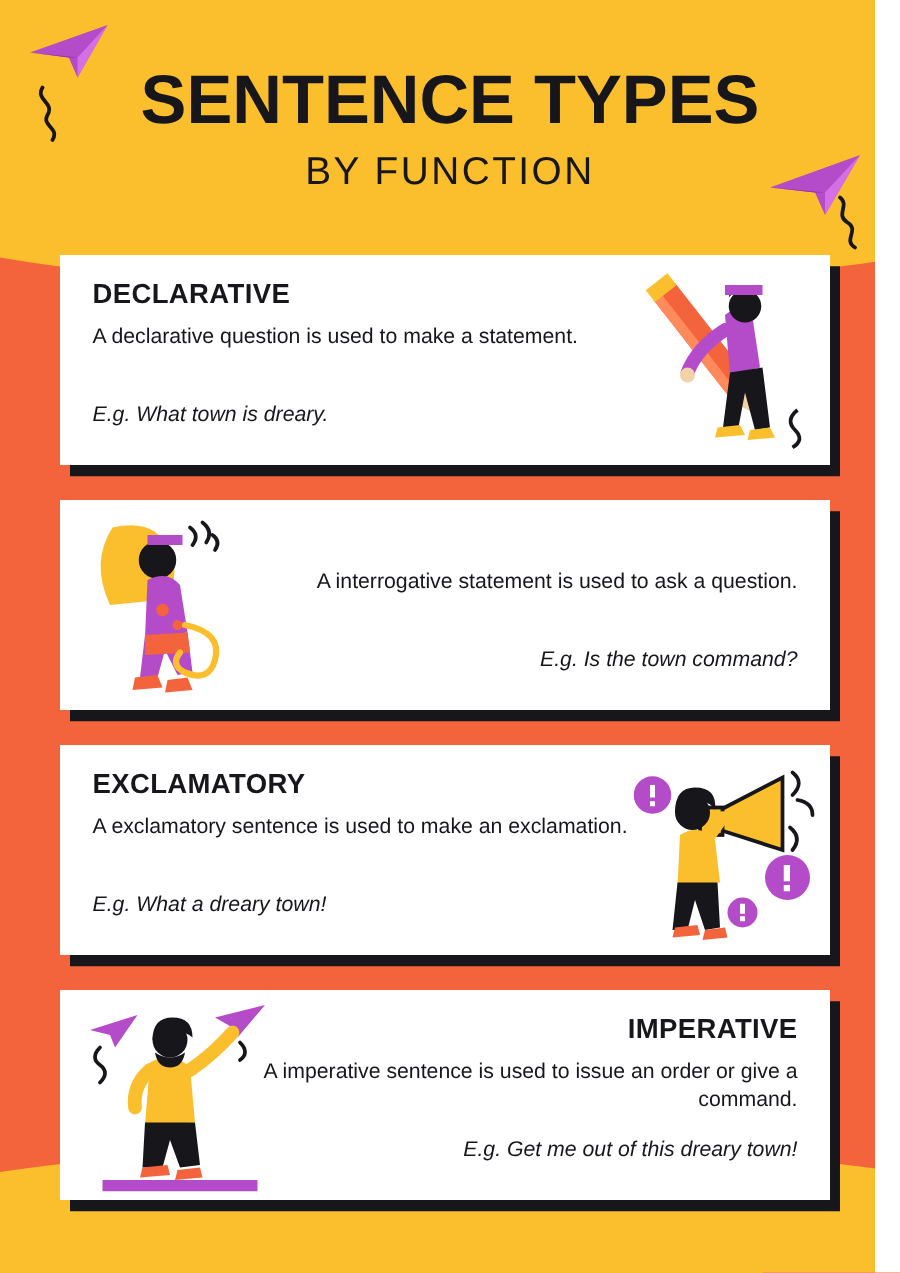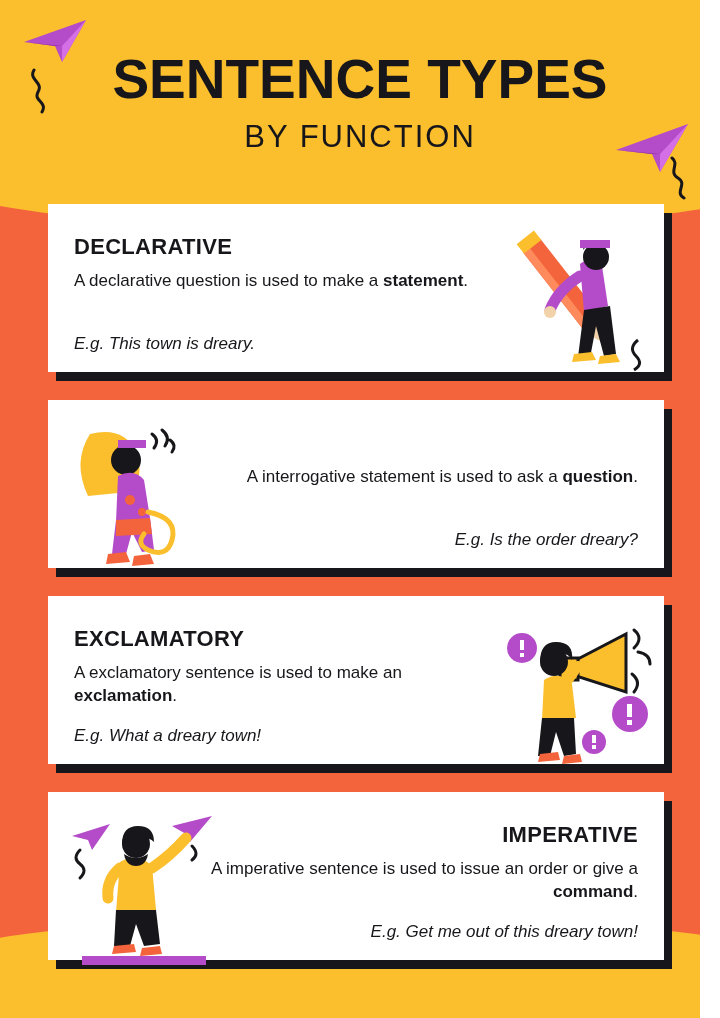--- a/index.html
+++ b/index.html
@@ -49,29 +49,29 @@
     font-size:31px;letter-spacing:2px;color:#17161a;margin-top:12px;
     font-family:"Liberation Sans", sans-serif;
   }
 
   
   .card{
     position:absolute;background:#ffffff;
     box-shadow:8px 9px 0 #17161a;
     z-index:4;
   }
-  .card .inner{position:relative;width:100%;height:100%;margin-top:12px;}
+  .card .inner{position:relative;width:100%;height:100%;}
   .card-title{
     position:absolute;font-size:22px;font-weight:bold;color:#17161a;
     letter-spacing:.3px;
   }
   .card-body{
     position:absolute;font-size:17px;color:#17161a;line-height:1.35;
   }
-  .card-body b{font-weight:bold;text-align:center;}
+  .card-body b{font-weight:normal;text-align:center;}
   .card-eg{
     position:absolute;font-size:17px;font-style:italic;color:#17161a;
   }
 
   .left .card-title{left:26px;top:18px;}
   .left .card-body{left:26px;top:54px;width:430px;text-align:left;}
   .left .card-eg{left:26px;top:118px;width:430px;text-align:left;}
 
   .right .card-title{right:26px;top:18px;}
   .right .card-body{right:26px;top:54px;width:430px;text-align:right;}
@@ -111,21 +111,21 @@
     <div class="title">SENTENCE TYPES</div>
     <div class="subtitle">BY FUNCTION</div>
   </div>
 
   <div class="card left" style="left:48px;top:204px;width:616px;height:168px;">
     <div class="inner">
       <div class="card-title">DECLARATIVE</div>
       <div class="card-body">
         <span>A declarative question is used to make a </span><b>statement</b><span>.</span>
       </div>
-      <div class="card-eg">E.g. This town is dreary.</div>
+      <div class="card-eg">E.g. What town is dreary.</div>
 
       <svg class="art" style="right:10px;top:8px;" width="140" height="152" viewBox="0 0 140 152">
 
         <g transform="rotate(-38 72 70)">
           <rect x="48" y="-2" width="22" height="104" fill="#f4643c"></rect>
           <rect x="48" y="-2" width="8" height="104" fill="#ff8a5c"></rect>
           <polygon points="48,102 70,102 59,126" fill="#f2d2a8"></polygon>
           <polygon points="54,116 64,116 59,126" fill="#17161a"></polygon>
           <rect x="48" y="-12" width="22" height="12" fill="#fbbf2e"></rect>
         </g>
@@ -142,21 +142,21 @@
         <path d="M124 116 q-10 8 -2 16 q8 8 -2 14" stroke="#17161a" stroke-width="3" fill="none"></path>
       </svg>
     </div>
   </div>
 
   <div class="card right" style="left:48px;top:400px;width:616px;height:168px;">
     <div class="inner">
       <div class="card-body">
         <span>A interrogative  statement is used to ask a </span><b>question</b><span>.</span>
       </div>
-      <div class="card-eg">E.g. Is the order dreary?</div>
+      <div class="card-eg">E.g. Is the town command?</div>
 
       <svg class="art" style="left:12px;top:4px;" width="150" height="160" viewBox="0 0 150 160">
         <path d="M30 18 q34 -8 46 18 q10 26 -8 40 l-40 4 q-16 -34 2 -62z" fill="#fbbf2e"></path>
         <circle cx="66" cy="44" r="15" fill="#17161a"></circle>
         <rect x="58" y="24" width="28" height="8" fill="#b44bc8"></rect>
         <path d="M58 60 q16 -8 26 4 l6 38 -34 4z" fill="#b44bc8"></path>
         <path d="M56 104 l34 -2 4 32 -12 2 -10 -20 -6 22 -14 0z" fill="#b44bc8"></path>
         <path d="M56 104 l34 -2 2 16 -36 2z" fill="#f4643c"></path>
         <circle cx="70" cy="84" r="5" fill="#f4643c"></circle>
         <circle cx="82" cy="96" r="4" fill="#f4643c"></circle>

